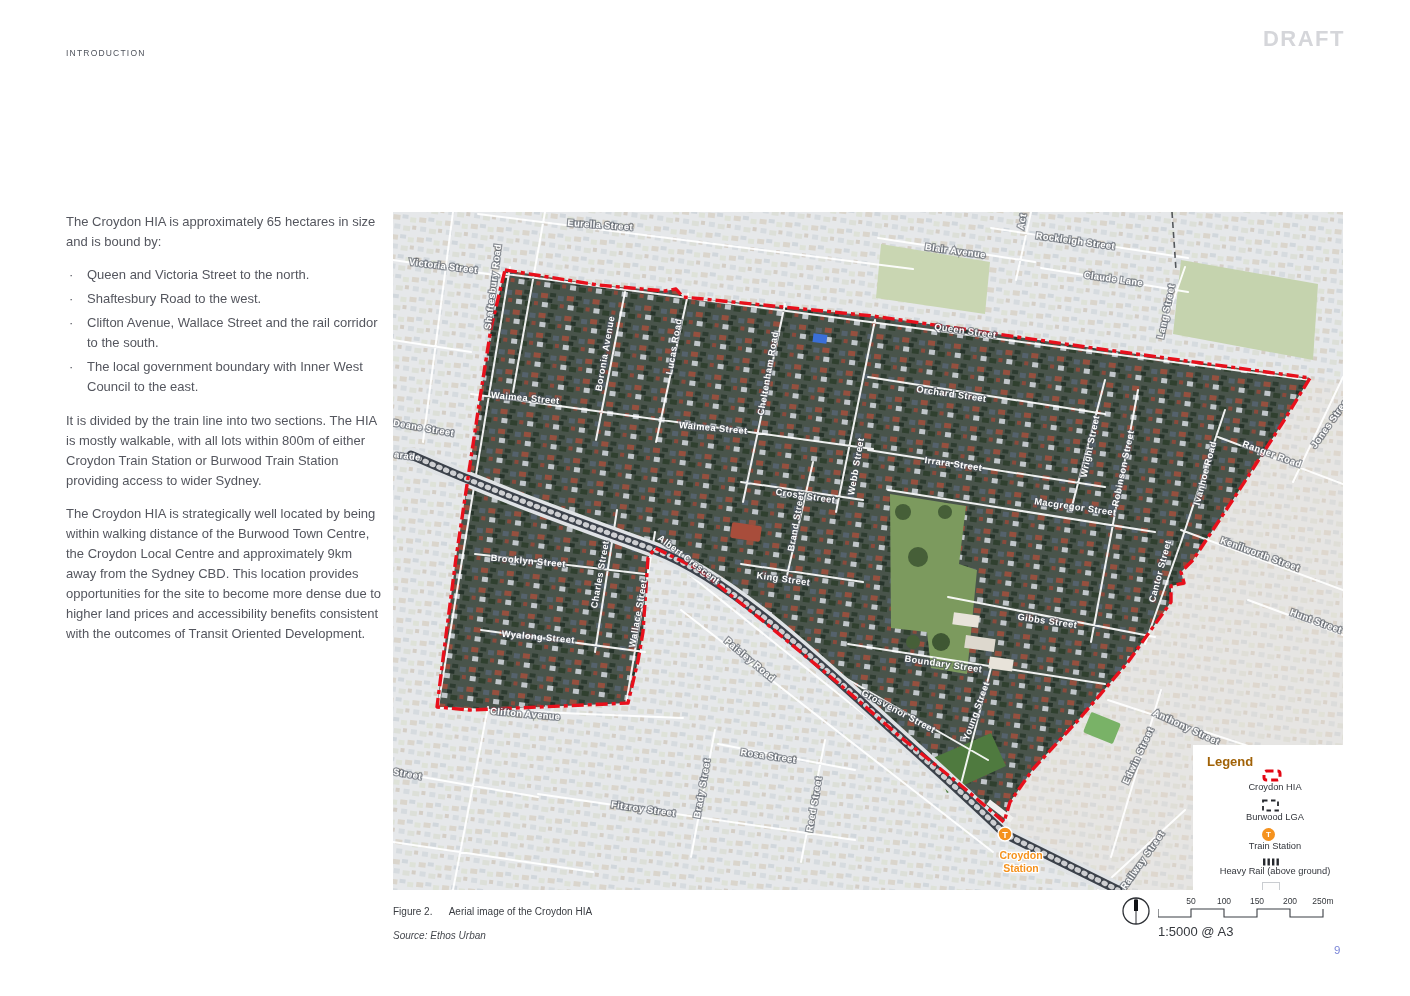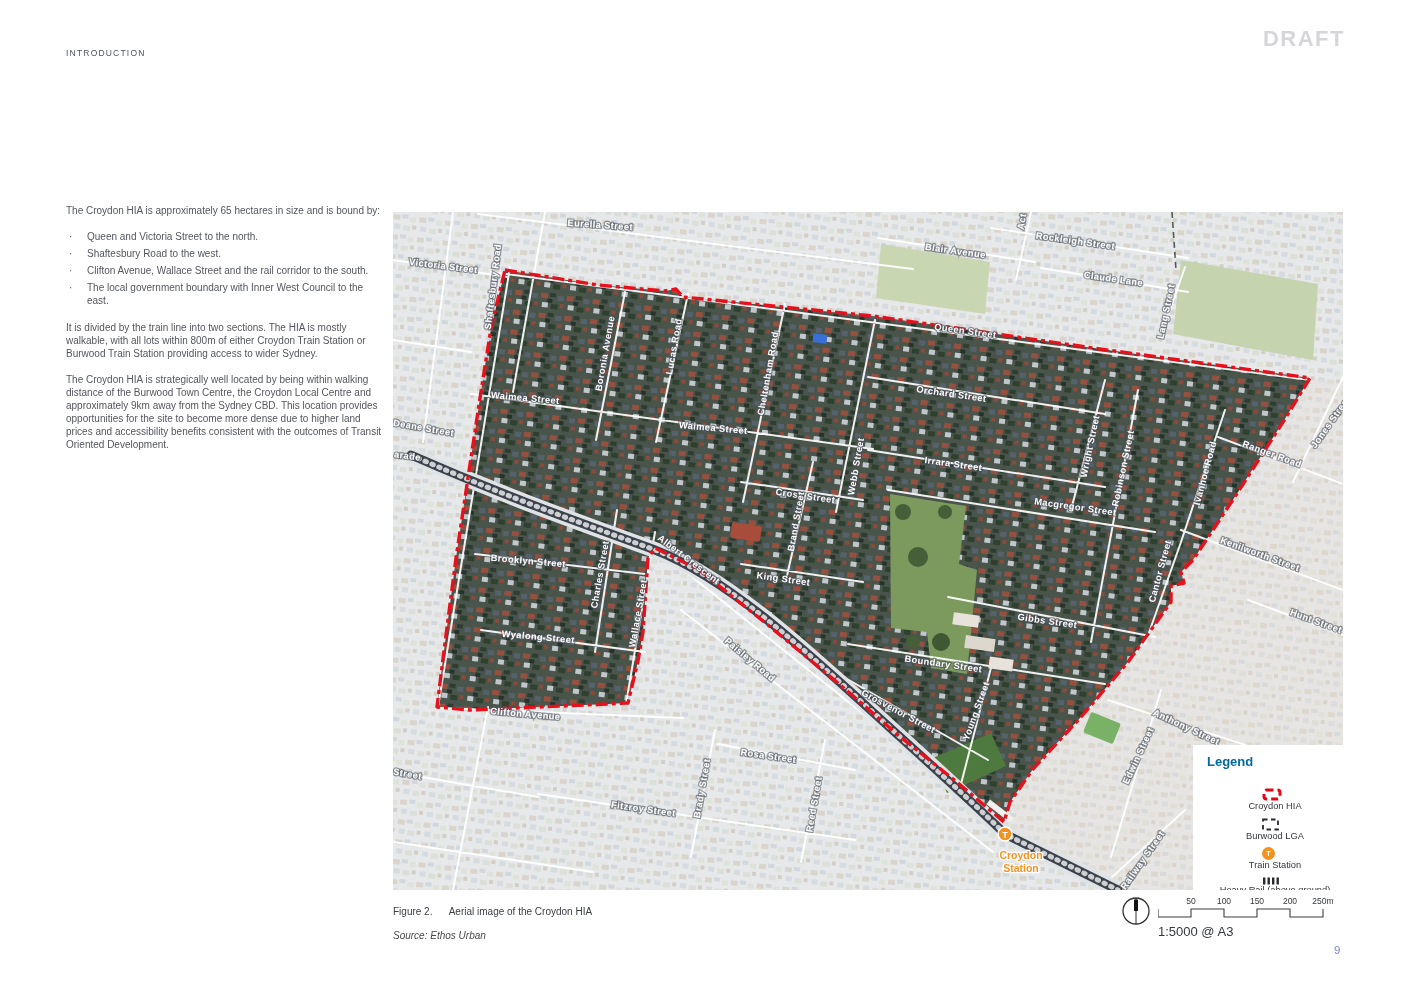--- a/index.html
+++ b/index.html
@@ -4,40 +4,40 @@
 <style>
   html,body{margin:0;padding:0;background:#ffffff;}
   .page{position:relative;width:1410px;height:996px;background:#fff;overflow:hidden;
         font-family:"Liberation Sans",sans-serif;color:#54565e;}
 
   .kicker{position:absolute;left:66px;top:48px;font-size:8.5px;letter-spacing:1.2px;
           color:#4e525b;font-weight:500;}
   .draft{position:absolute;right:65px;top:26px;font-size:22px;font-weight:800;
          letter-spacing:1.5px;color:var(--draft-gray,#d5d6da);}
 
-  .left-col{position:absolute;left:66px;top:204px;width:316px;font-size:10px;
-            line-height:13px;color:#54565e;}
+  .left-col{position:absolute;left:66px;top:212px;width:316px;font-size:13px;
+            line-height:20px;color:#54565e;}
   .left-col p{margin:0 0 13px 0;}
   ul.bullets{list-style:none;margin:2px 0 14px 0;padding:0;}
   ul.bullets li{position:relative;padding-left:21px;margin:0 0 4px 0;}
   ul.bullets li .dot{position:absolute;left:3px;top:0;}
 
   .map-wrap{position:absolute;left:393px;top:212px;width:950px;height:678px;overflow:hidden;}
   .map-wrap svg.map{display:block;}
 
   .slabel{fill:#ffffff;stroke:rgba(75,82,92,0.60);stroke-width:2.4px;paint-order:stroke;
           font-family:"Liberation Sans",sans-serif;font-size:9.3px;font-weight:700;
           letter-spacing:.4px;text-anchor:middle;}
   .station-label{fill:var(--station-orange,#f5921e);stroke:#ffffff;stroke-width:2.6px;
           paint-order:stroke;font-size:10.5px;font-weight:800;text-anchor:middle;
           font-family:"Liberation Sans",sans-serif;}
 
   .legend{position:absolute;right:0;bottom:0;width:150px;height:145px;background:#ffffff;
           padding:9px 0 0 14px;box-sizing:border-box;}
-  .legend-title{font-size:13px;font-weight:700;color:#0369a1;margin-bottom:19px;}
+  .legend-title{font-size:13px;font-weight:700;color:#a16207;margin-bottom:0;}
   .legend-row{display:flex;align-items:center;margin:0 0 6.5px 0;flex-direction:column;}
   .legend-swatch{width:26px;display:flex;justify-content:flex-start;align-items:center;flex:none;}
   .legend-label{font-size:9.3px;color:#33363c;font-weight:500;}
   .ts-circle{width:13px;height:13px;border-radius:50%;background:var(--station-orange,#f5921e);
              color:#fff;font-size:8px;font-weight:800;display:flex;align-items:center;
              justify-content:center;}
   .cadastre-box{width:16px;height:10px;background:#fdfdfd;border:1px solid #c9ccd0;}
 
   .caption-row{position:absolute;left:393px;top:906px;font-size:10px;color:#3a3d42;}
   .caption-row .cap-label{margin-right:14px;text-align:center;}

